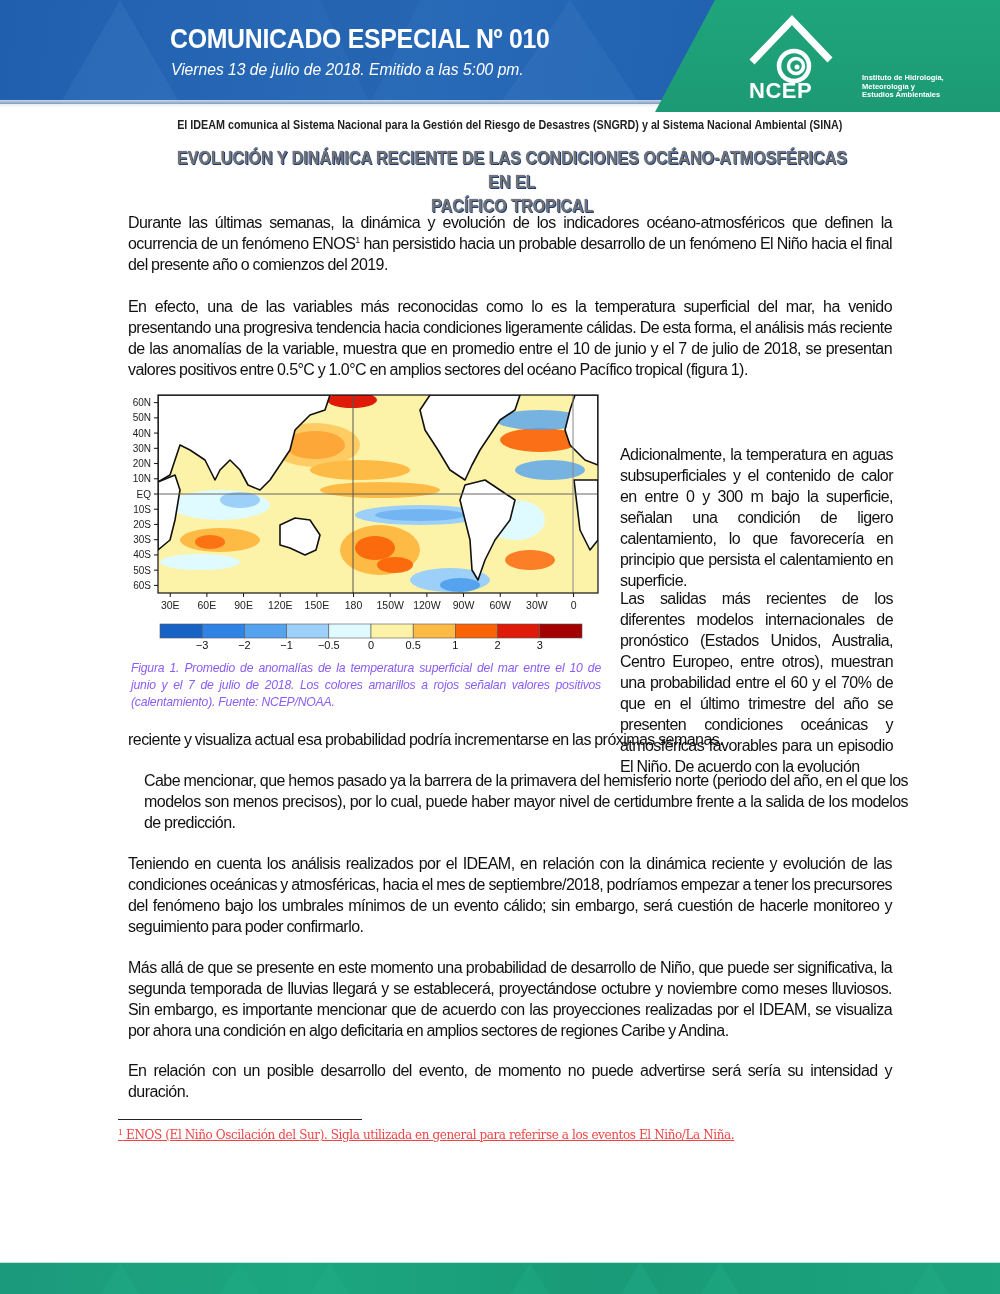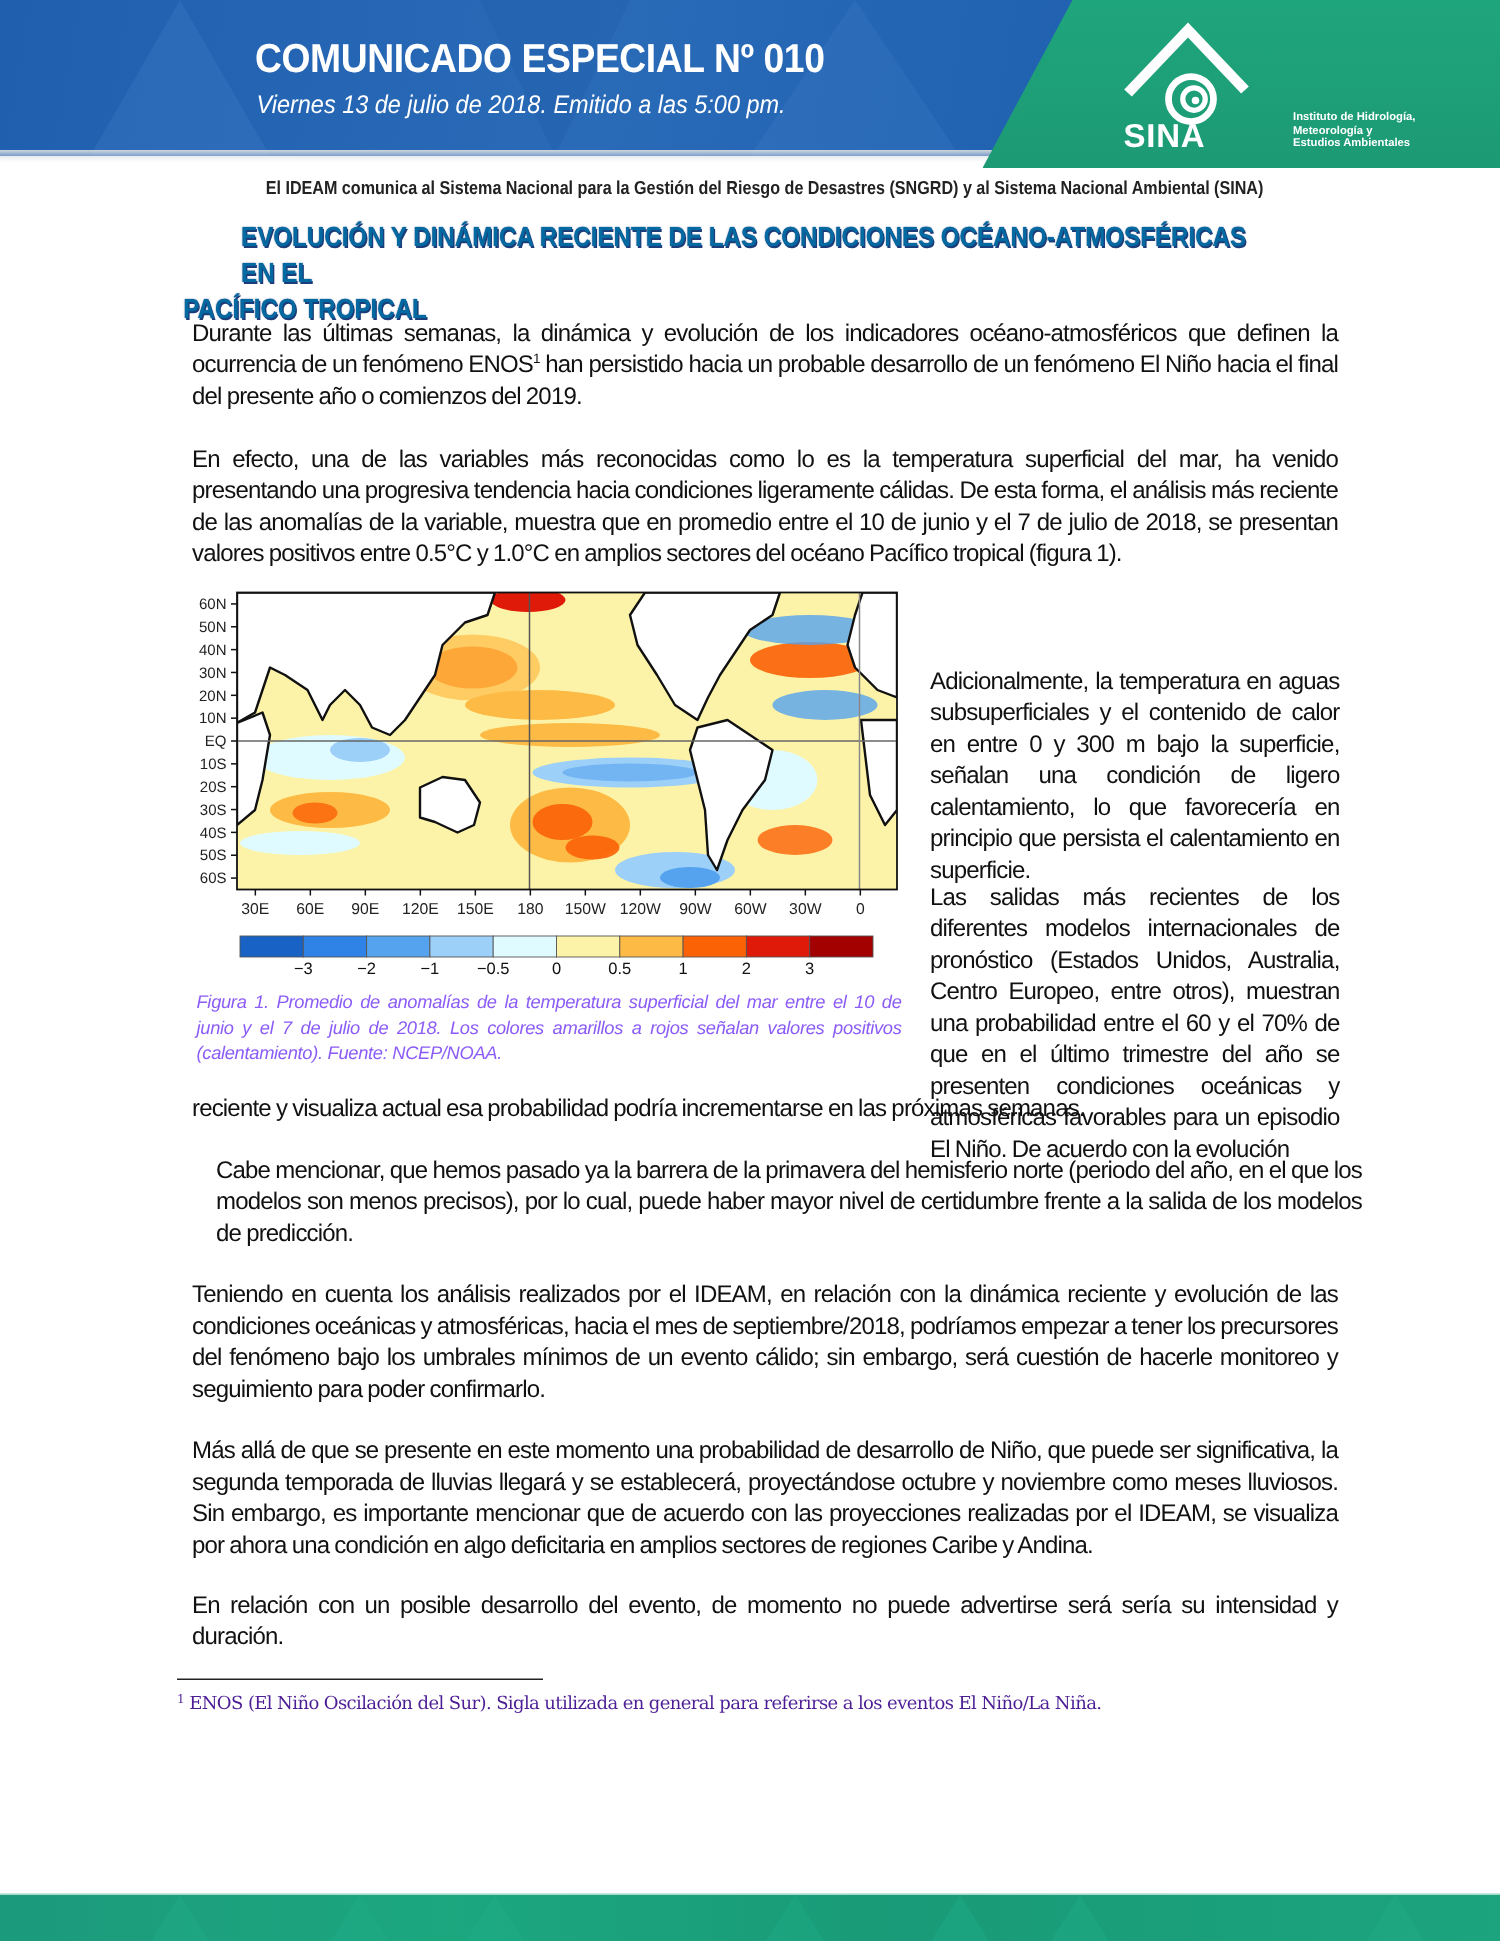--- a/index.html
+++ b/index.html
@@ -41,22 +41,22 @@
     position: absolute; left: 822px; top: 74px; color: #fff; font-weight: bold; font-size: 7.5px;
     line-height: 8.5px; white-space: nowrap; margin-left: 40px;
   }
   
   .intro {
     position: absolute; left: 0; width: 1000px; top: 118px; text-align: center;
     font-weight: bold; font-size: 12.5px; color: #222; margin-left: 10px;
   }
   .intro span { display: inline-block; transform: scaleX(0.86); white-space: nowrap; }
   .heading {
-    position: absolute; left: 110px; width: 780px; top: 146px; text-align: left;
-    font-weight: bold; font-size: 18.5px; line-height: 24px; color: #0369a1;
+    position: absolute; left: 122px; width: 780px; top: 146px; text-align: center;
+    font-weight: bold; font-size: 18.5px; line-height: 24px; color: #737373;
     text-shadow: 1px 1px 0 #1c3d7a, 0 0 1px #1c3d7a;
   }
   .heading span { display: inline-block; transform: scaleX(0.87); }
   
   .para {
     position: absolute; left: 128px; width: 764px; font-size: 16px; line-height: 21px;
     text-align: justify; color: #111; letter-spacing: -0.55px; word-spacing: -0.5px;
   }
   .para-side {
     position: absolute; left: 620px; width: 273px; font-size: 16px; line-height: 21px;
@@ -66,21 +66,21 @@
   
   .fig { position: absolute; left: 120px; top: 390px; width: 490px; height: 330px; }
   .caption {
     position: absolute; left: 131px; top: 660px; width: 470px; font-style: italic;
     font-size: 12.2px; line-height: 17px; text-align: justify; color: #8b5cf6; letter-spacing: -0.2px;
   }
   
   .fn-rule { position: absolute; left: 118px; top: 1119px; width: 244px; height: 1px; background: #222; }
   .footnote {
     position: absolute; left: 118px; top: 1128px; font-family: "DejaVu Serif", serif;
-    font-size: 12px; color: #4c1d95; white-space: nowrap; letter-spacing: -0.4px;
+    font-size: 12px; color: #ef4444; white-space: nowrap; letter-spacing: -0.4px; text-decoration: underline;
   }
   .footnote sup { font-size: 8px; vertical-align: 4px; }
   
   .footer {
     position: absolute; left: 0; top: 1262px; width: 1000px; height: 32px;
     background: linear-gradient(90deg, #1c9a7c, #1ca77f 30%, #199a78 60%, #1ca47e 100%);
     border-top: 1px solid #bfe6da; overflow: hidden;
   }
 </style>
 </head>
@@ -95,21 +95,21 @@
 <div class="title">COMUNICADO ESPECIAL Nº 010</div>
 <div class="subtitle">Viernes 13 de julio de 2018. Emitido a las 5:00 pm.</div>
 
 <div class="green-panel"></div>
 <svg class="logo-mark" viewBox="0 0 90 70">
   <path d="M4 48 L44 6 L82 46" fill="none" stroke="#fff" stroke-width="7" stroke-linejoin="miter"></path>
   <circle cx="46" cy="52" r="15" fill="none" stroke="#fff" stroke-width="4.5"></circle>
   <circle cx="48" cy="52" r="7.5" fill="none" stroke="#fff" stroke-width="3.5"></circle>
   <circle cx="49" cy="53" r="2.5" fill="#fff"></circle>
 </svg>
-<div class="logo-text">SINA</div>
+<div class="logo-text">NCEP</div>
 <div class="logo-sub">
   <div>Instituto de Hidrología,</div>
   <div>Meteorología y</div>
   <div>Estudios Ambientales</div>
 </div>
 
 <div class="intro"><span>El IDEAM comunica al Sistema Nacional para la Gestión del Riesgo de Desastres (SNGRD) y al Sistema Nacional Ambiental (SINA)</span></div>
 <div class="heading">
   <span>EVOLUCIÓN Y DINÁMICA RECIENTE DE LAS CONDICIONES OCÉANO-ATMOSFÉRICAS EN EL</span><br>
   <span>PACÍFICO TROPICAL</span>

